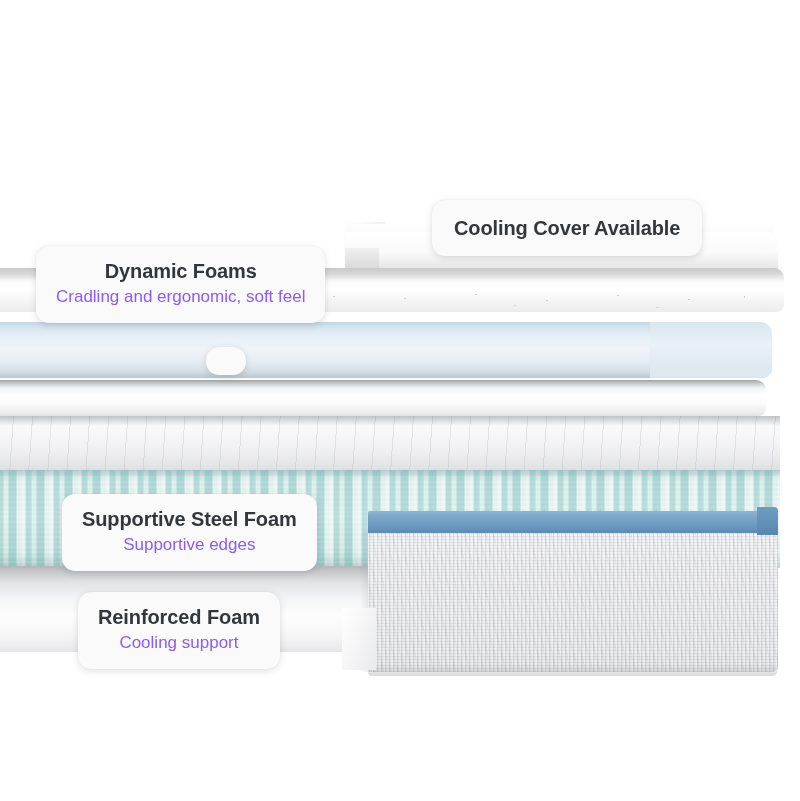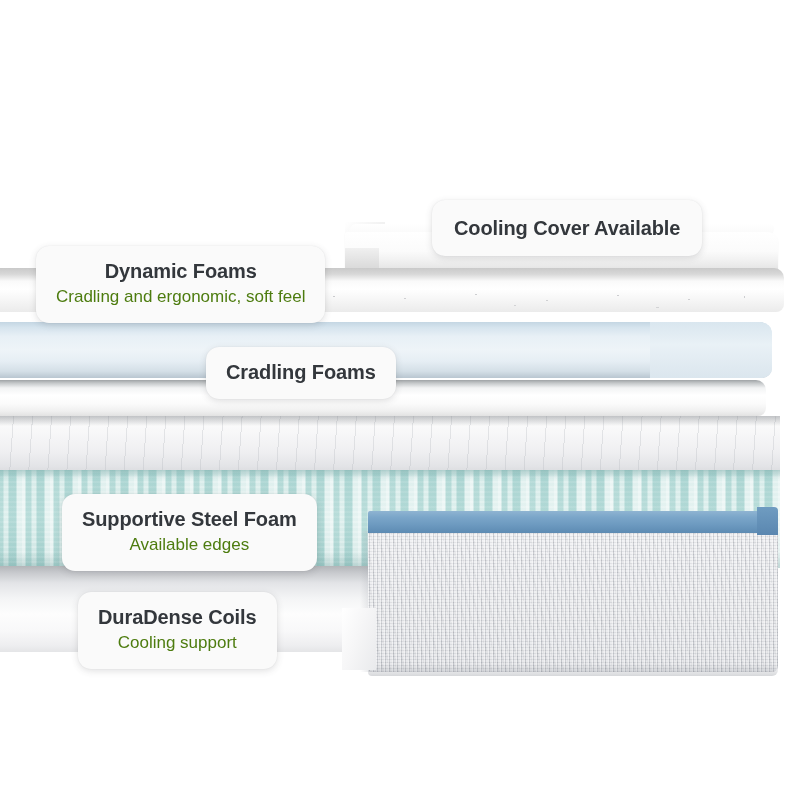--- a/index.html
+++ b/index.html
@@ -271,21 +271,21 @@
     font-size: 20px;
     font-weight: bold;
     color: #33373c;
     line-height: 1.22;
     letter-spacing: -0.1px;
     white-space: nowrap;
   }
   .callout-sub {
     font-size: 17px;
     font-weight: normal;
-    color: #4d7c0f;
+    color: #8b5cf6;
     line-height: 1.28;
     margin-top: 3px;
     white-space: nowrap;
   }
   .callout.single .callout-title {
     font-size: 20px;
   }
 
   #callout-cooling  { left: 432px; top: 200px; padding: 16px 22px; }
   #callout-dynamic  { left: 36px;  top: 246px; }
@@ -330,26 +330,25 @@
   <div class="callout single" id="callout-cooling">
     <div class="callout-title">Cooling Cover Available</div>
   </div>
 
   <div class="callout" id="callout-dynamic">
     <div class="callout-title">Dynamic Foams</div>
     <div class="callout-sub">Cradling and ergonomic, soft feel</div>
   </div>
 
   <div class="callout" id="callout-cradling">
-    <div class="callout-title">Cradling Foams</div>
   </div>
 
   <div class="callout" id="callout-coils">
     <div class="callout-title">Supportive Steel Foam</div>
-    <div class="callout-sub">Available edges</div>
+    <div class="callout-sub">Supportive edges</div>
   </div>
 
   <div class="callout" id="callout-durad">
-    <div class="callout-title">DuraDense Coils</div>
+    <div class="callout-title">Reinforced Foam</div>
     <div class="callout-sub">Cooling support</div>
   </div>
 
 </div>
 
 </body></html>

